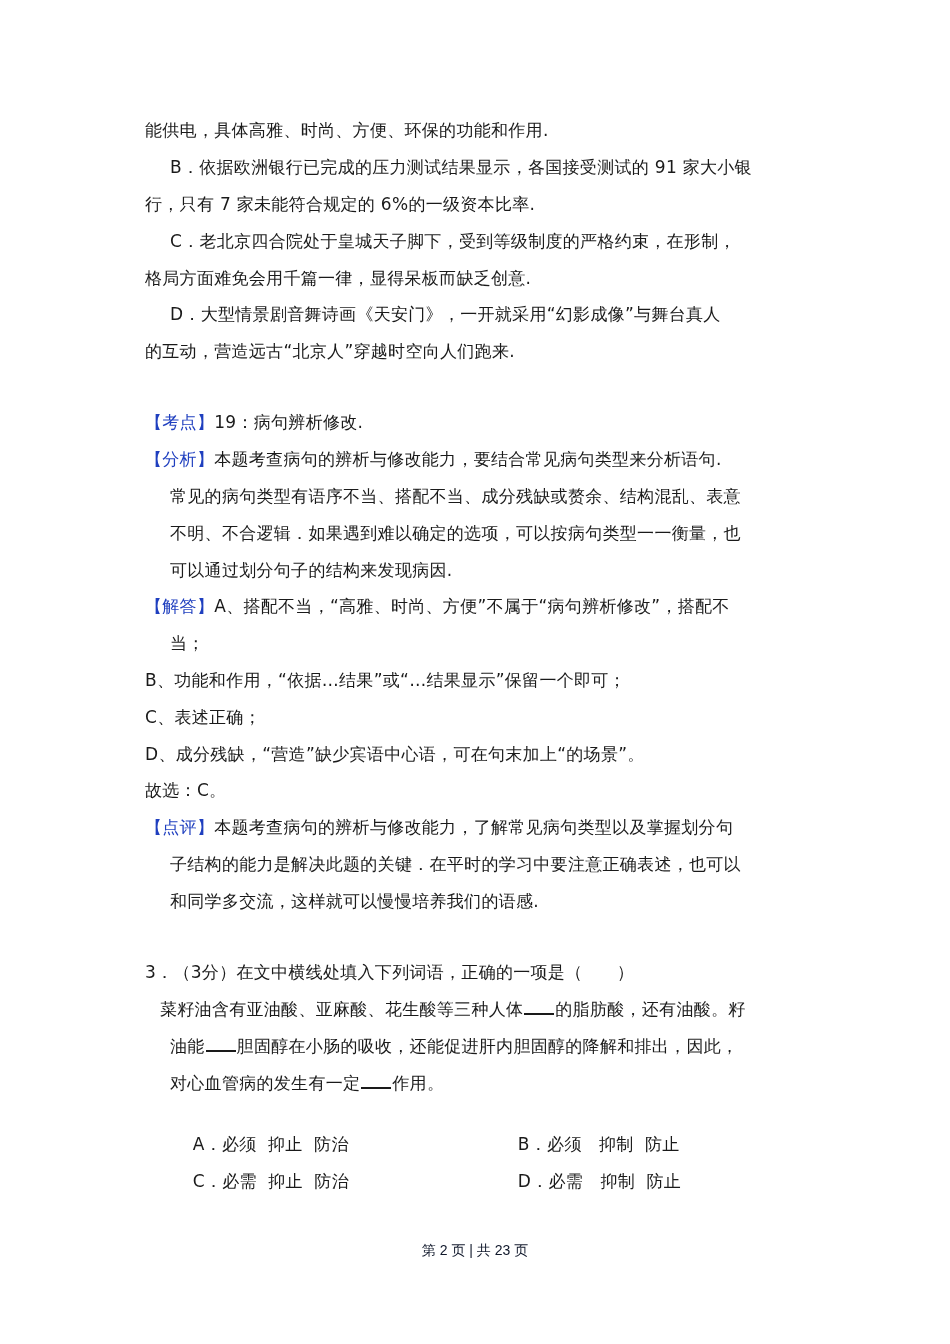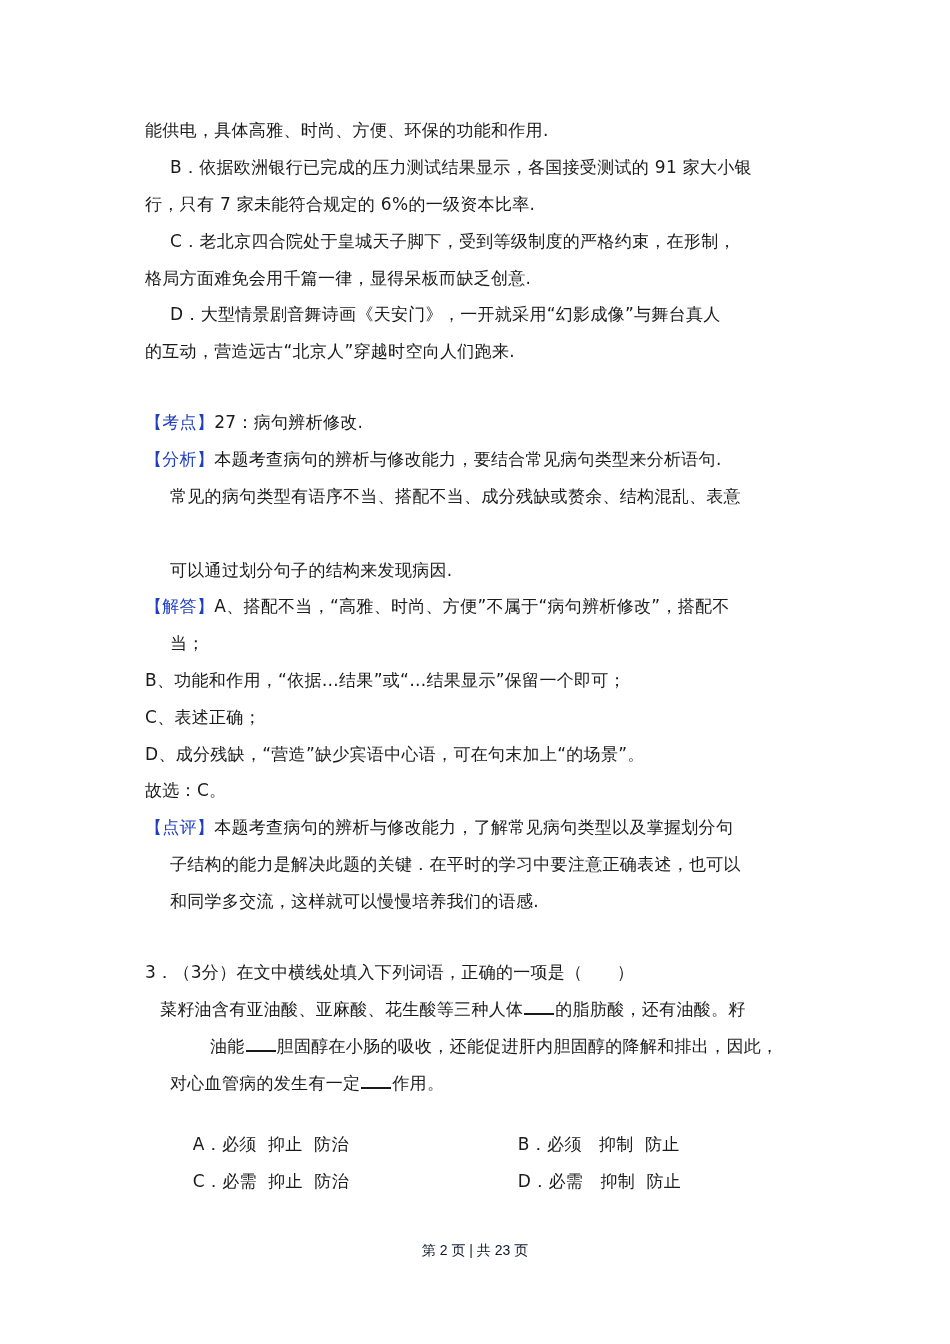--- a/index.html
+++ b/index.html
@@ -18,27 +18,28 @@
 
   <div class="line" style="left:145px; top:118px;">能供电，具体高雅、时尚、方便、环保的功能和作用.</div>
   <div class="line" style="left:170px; top:155px;">B．依据欧洲银行已完成的压力测试结果显示，各国接受测试的 91 家大小银</div>
   <div class="line" style="left:145px; top:192px;">行，只有 7 家未能符合规定的 6%的一级资本比率.</div>
   <div class="line" style="left:170px; top:229px;">C．老北京四合院处于皇城天子脚下，受到等级制度的严格约束，在形制，</div>
   <div class="line" style="left:145px; top:266px;">格局方面难免会用千篇一律，显得呆板而缺乏创意.</div>
   <div class="line" style="left:170px; top:302px;">D．大型情景剧音舞诗画《天安门》，一开就采用“幻影成像”与舞台真人</div>
   <div class="line" style="left:145px; top:339px;">的互动，营造远古“北京人”穿越时空向人们跑来.</div>
 
   <div class="line" style="left:145px; top:410px;">
-    <span class="lbl">【考点】</span><span>27：病句辨析修改.</span>
+    <span class="lbl">【考点】</span><span>19：病句辨析修改.</span>
   </div>
 
   <div class="line" style="left:145px; top:447px;">
     <span class="lbl">【分析】</span><span>本题考查病句的辨析与修改能力，要结合常见病句类型来分析语句.</span>
   </div>
   <div class="line" style="left:170px; top:484px;">常见的病句类型有语序不当、搭配不当、成分残缺或赘余、结构混乱、表意</div>
+  <div class="line" style="left:170px; top:521px;">不明、不合逻辑．如果遇到难以确定的选项，可以按病句类型一一衡量，也</div>
   <div class="line" style="left:170px; top:558px;">可以通过划分句子的结构来发现病因.</div>
 
   <div class="line" style="left:145px; top:594px;">
     <span class="lbl">【解答】</span><span>A、搭配不当，“高雅、时尚、方便”不属于“病句辨析修改”，搭配不</span>
   </div>
   <div class="line" style="left:170px; top:631px;">当；</div>
   <div class="line" style="left:145px; top:668px;">B、功能和作用，“依据…结果”或“…结果显示”保留一个即可；</div>
   <div class="line" style="left:145px; top:705px;">C、表述正确；</div>
   <div class="line" style="left:145px; top:742px;">D、成分残缺，“营造”缺少宾语中心语，可在句末加上“的场景”。</div>
   <div class="line" style="left:145px; top:778px;">故选：C。</div>
@@ -46,21 +47,21 @@
   <div class="line" style="left:145px; top:815px;">
     <span class="lbl">【点评】</span><span>本题考查病句的辨析与修改能力，了解常见病句类型以及掌握划分句</span>
   </div>
   <div class="line" style="left:170px; top:889px;">和同学多交流，这样就可以慢慢培养我们的语感.</div>
   <div class="line" style="left:170px; top:852px;">子结构的能力是解决此题的关键．在平时的学习中要注意正确表述，也可以</div>
 
   <div class="line" style="left:145px; top:960px;">3．（3分）在文中横线处填入下列词语，正确的一项是（　　）</div>
   <div class="line" style="left:160px; top:997px;">
     <span>菜籽油含有亚油酸、亚麻酸、花生酸等三种人体</span><span class="blank"></span><span>的脂肪酸，还有油酸。籽</span>
   </div>
-  <div class="line" style="left:170px; top:1034px;margin-left:40px;">
+  <div class="line" style="left:170px; top:1034px;">
     <span>油能</span><span class="blank"></span><span>胆固醇在小肠的吸收，还能促进肝内胆固醇的降解和排出，因此，</span>
   </div>
   <div class="line" style="left:170px; top:1071px;">
     <span>对心血管病的发生有一定</span><span class="blank"></span><span>作用。</span>
   </div>
 
   <div class="line" style="left:170px; top:1108px; white-space:pre;">
     <span>A．</span><span>必须  抑止  防治</span>
   </div>
   <div class="line" style="left:495px; top:1108px; white-space:pre;">

